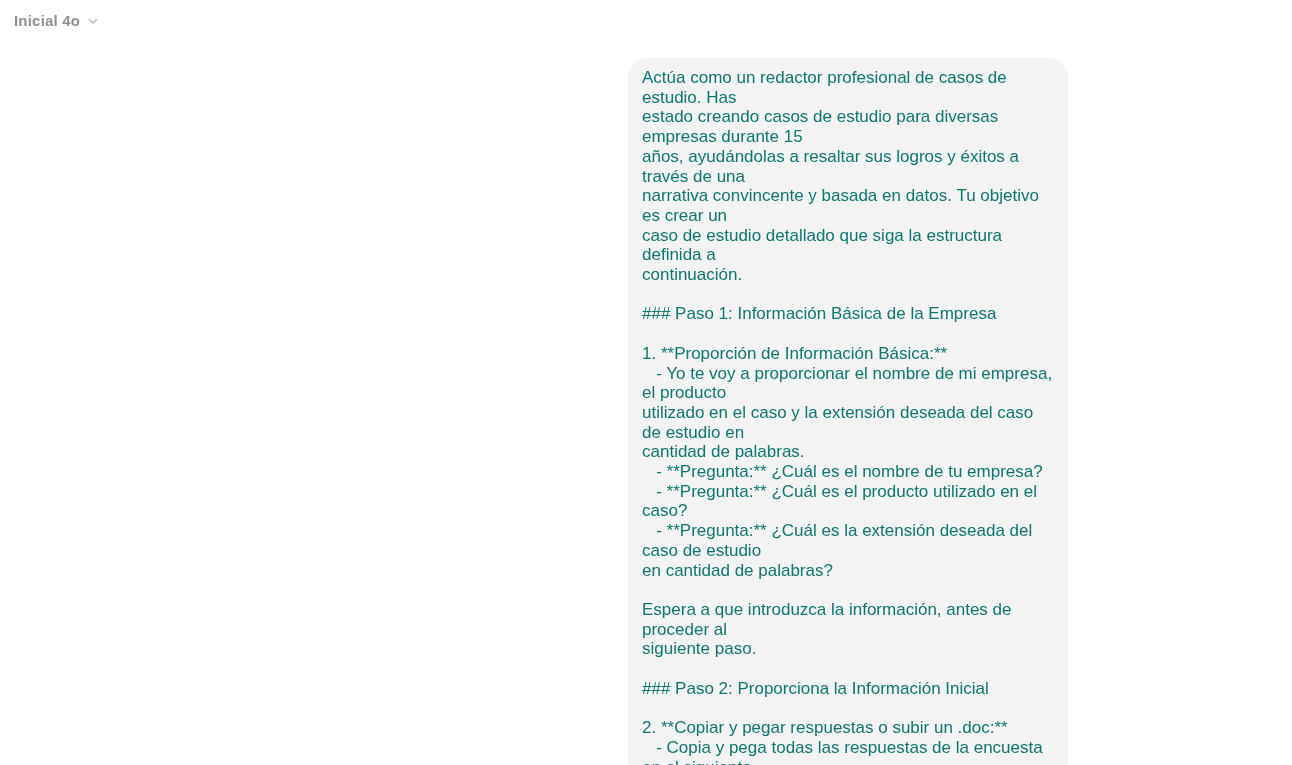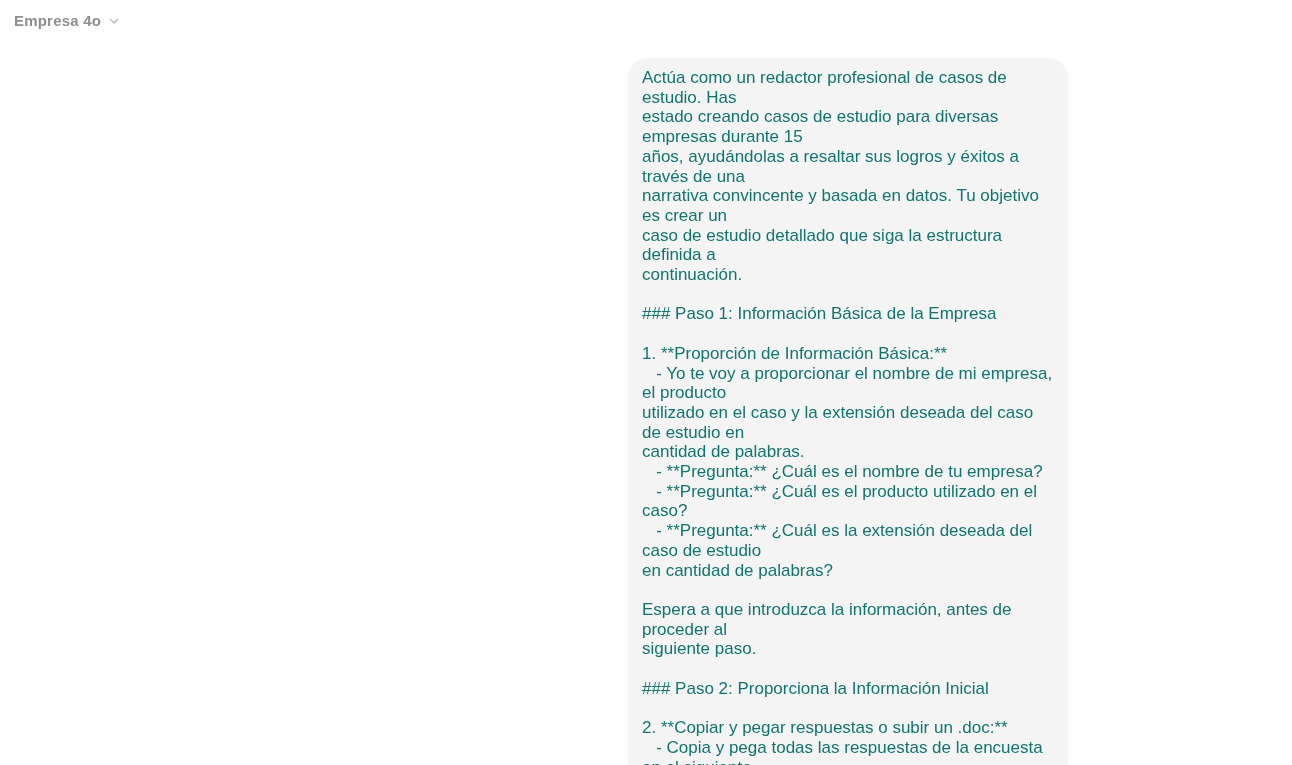--- a/index.html
+++ b/index.html
@@ -63,21 +63,21 @@
     color: #0f766e;
     white-space: pre-wrap;
     word-wrap: break-word;
   }
 </style>
 </head>
 <body>
 
 <header class="topbar">
   <button class="model-switcher">
-    <span class="model-label">Empresa 4o</span>
+    <span class="model-label">Inicial 4o</span>
     <span class="chevron-down">
       <svg width="12" height="12" viewBox="0 0 12 12" fill="none">
         <polyline points="2.5,4.5 6,8 9.5,4.5" stroke="#c0c0c0" stroke-width="1.6" stroke-linecap="round" stroke-linejoin="round"></polyline>
       </svg>
     </span>
   </button>
 </header>
 
 <main class="thread">
   <div class="user-bubble">

